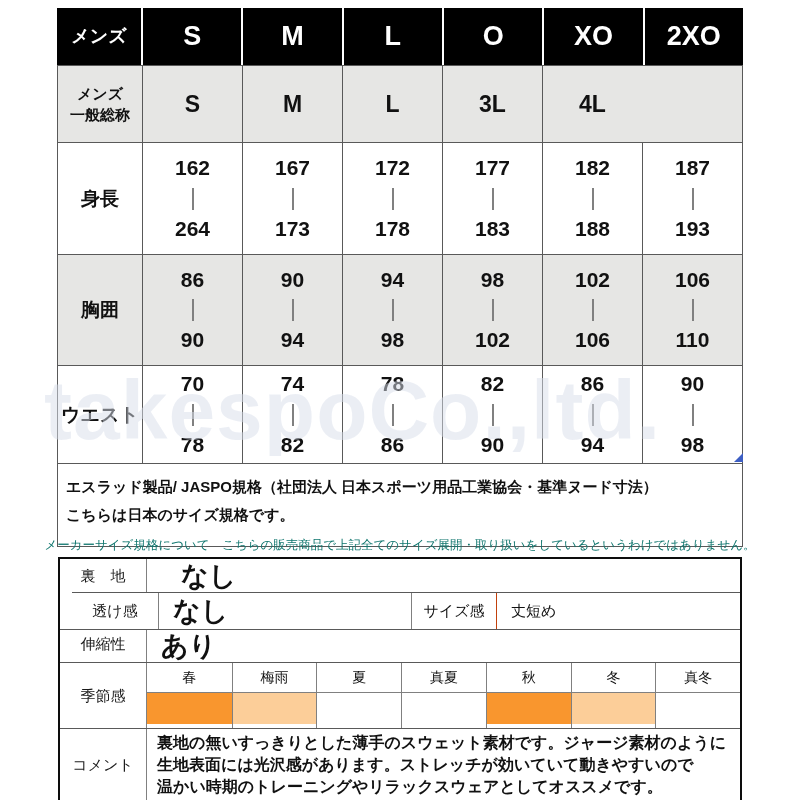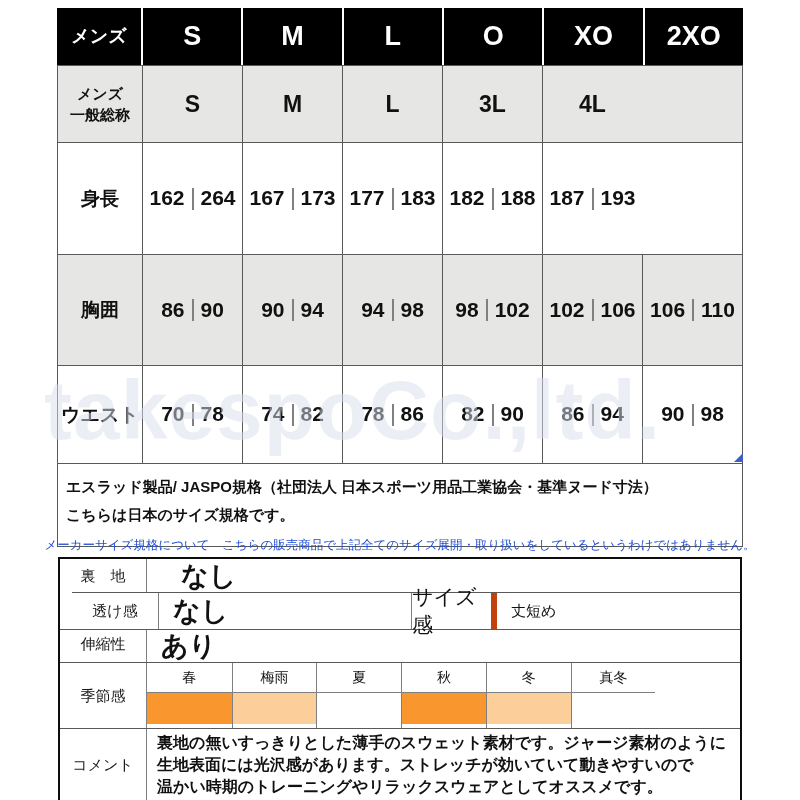--- a/index.html
+++ b/index.html
@@ -21,40 +21,40 @@
   .body-row .cell:first-child { border-left:none; }
   .row-gray { background:#e6e6e4; }
   .row-white { background:#fff; }
   .alias-row { height:77px; }
   .alias-label { font-size:15px; font-weight:bold; flex-direction:column; gap:4px; }
   .alias-val { font-size:23px; font-weight:bold; }
   .measure-row-hgt1 { height:112px; }
   .measure-row-hgt2 { height:111px; }
   .measure-row-hgt3 { height:98px; }
   .measure-label { font-size:19px; font-weight:bold; }
-  .range-cell { gap:7px; font-size:21px; font-weight:bold; }
+  .range-cell { flex-direction:column; gap:7px; font-size:21px; font-weight:bold; }
   .range-bar { width:2px; height:22px; background:#808080; }
   .st-note { border:1px solid #595959; border-top:1px solid #595959; margin-top:0; height:84px;
     padding:9px 10px 0 8px; font-size:15px; font-weight:bold; line-height:1.85; background:#fff; }
 
   
   .disclaimer { position:absolute; left:0; top:537px; width:800px; text-align:center;
-    font-size:12.5px; color:#1d4ed8; }
+    font-size:12.5px; color:#0f766e; }
 
   
   .spec-table { position:absolute; left:58px; top:557px; width:684px; border:2px solid #0d0d0d; background:#fff; }
   .sp-row { display:flex; border-top:1px solid #595959; }
   .sp-row:first-child { border-top:none; }
   .sp-label { width:87px; flex:0 0 87px; display:flex; align-items:center; justify-content:center;
     font-size:15px; color:#1a1a1a; border-right:1px solid #808080; text-align:center; line-height:1.2; }
   .sp-value-big { display:flex; align-items:center; font-size:27px; font-weight:bold; padding-left:14px; flex:1; }
   .r1 { height:33px;gap:20px; } .r2 { height:37px;margin-left:12px; } .r3 { height:33px;font-family:Liberation Mono, monospace; }
   .cell-nashi { flex:0 0 253px; border-right:1px solid #808080; }
   .cell-sizefeel-label { flex:0 0 85px; display:flex; align-items:center; justify-content:center;
-    font-size:21px; border-right:6px solid #c2410c; }
+    font-size:15px; border-right:1px solid #c2410c; }
   .cell-sizefeel-value { flex:1; display:flex; align-items:center; font-size:15px; padding-left:14px; }
   .r-season { height:66px; }
   .season-grid { flex:1; display:grid; grid-template-columns:repeat(7,1fr); }
   .season-col { display:flex; flex-direction:column; border-left:1px solid #808080; }
   .season-col:first-child { border-left:none; }
   .season-name { height:30px; display:flex; align-items:center; justify-content:center;
     font-size:14px; border-bottom:1px solid #808080; }
   .season-fillwrap { flex:1; padding-bottom:4px; }
   .season-fill { width:100%; height:100%; }
   .r-comment { height:72px; }
@@ -104,20 +104,25 @@
         <span>162</span>
         <span class="range-bar"></span>
         <span>264</span>
       </div>
       <div class="cell range-cell">
         <span>167</span>
         <span class="range-bar"></span>
         <span>173</span>
       </div>
       <div class="cell range-cell">
+        <span>172</span>
+        <span class="range-bar"></span>
+        <span>178</span>
+      </div>
+      <div class="cell range-cell">
         <span>177</span>
         <span class="range-bar"></span>
         <span>183</span>
       </div>
       <div class="cell range-cell">
         <span>182</span>
         <span class="range-bar"></span>
         <span>188</span>
       </div>
       <div class="cell range-cell">
@@ -232,20 +237,26 @@
             </div>
         </div>
         <div class="season-col">
           <div class="season-name">梅雨</div>
           <div class="season-fillwrap">
               <div class="season-fill" style="background-color: rgb(252, 206, 153);"></div>
             </div>
         </div>
         <div class="season-col">
           <div class="season-name">夏</div>
+          <div class="season-fillwrap">
+              <div class="season-fill" style="background-color: rgb(255, 255, 255);"></div>
+            </div>
+        </div>
+        <div class="season-col">
+          <div class="season-name">真夏</div>
           <div class="season-fillwrap">
               <div class="season-fill" style="background-color: rgb(255, 255, 255);"></div>
             </div>
         </div>
         <div class="season-col">
           <div class="season-name">秋</div>
           <div class="season-fillwrap">
               <div class="season-fill" style="background-color: rgb(249, 150, 46);"></div>
             </div>
         </div>

